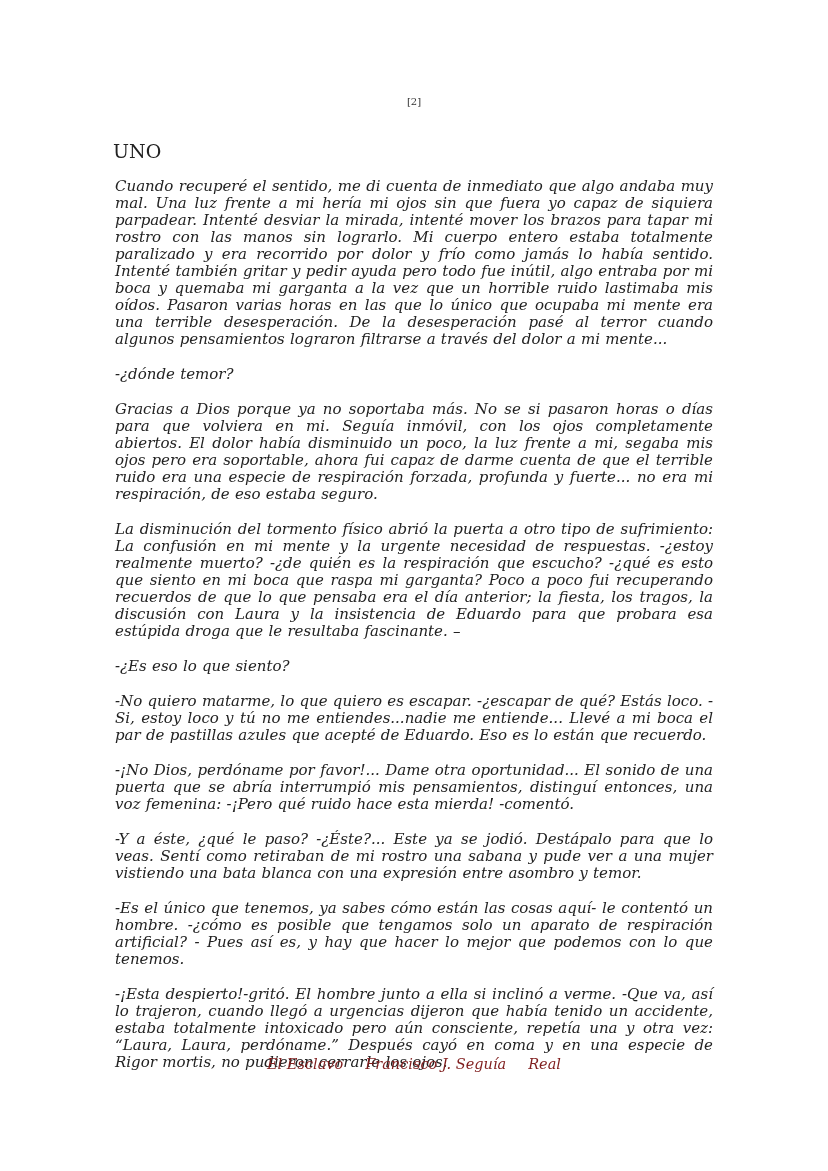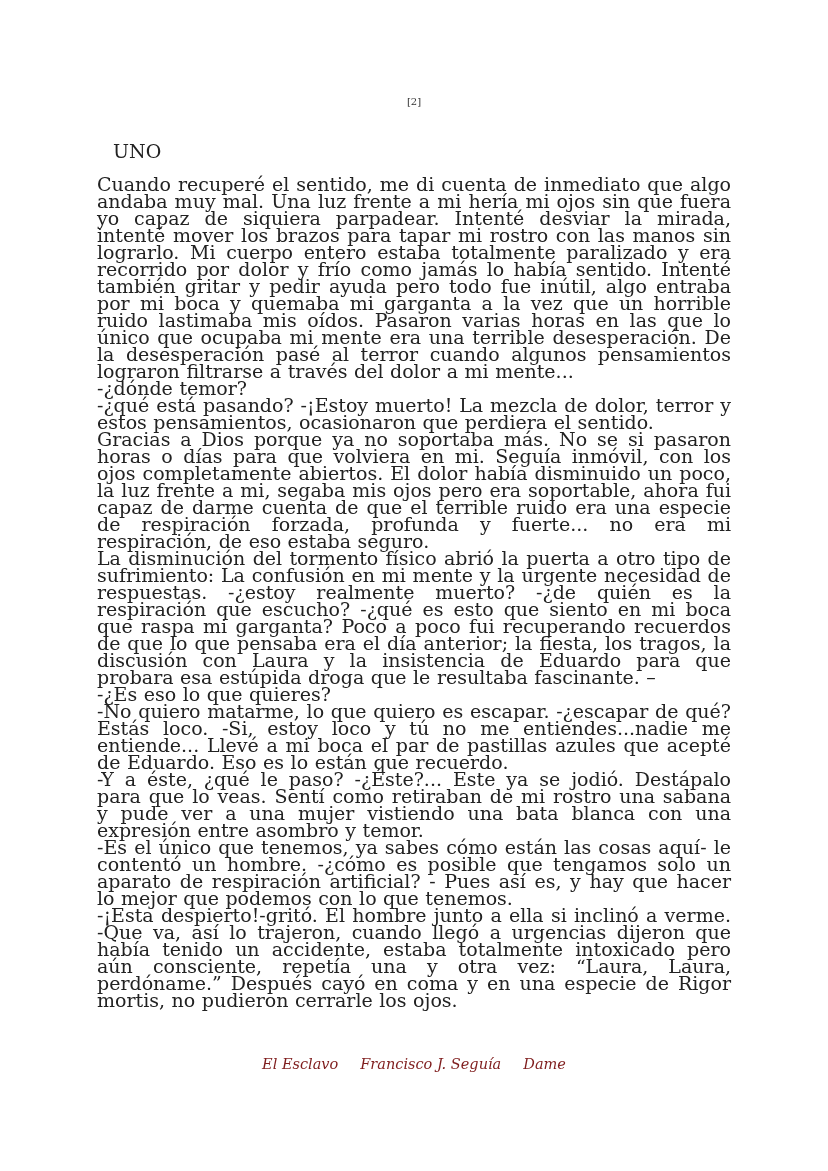--- a/index.html
+++ b/index.html
@@ -31,25 +31,26 @@
     left: 97px;
     width: 634px;
   }
   .chapter-heading {
     font-size: 19px;
     line-height: 17px;
     margin: 16px;
     font-weight: normal;
   }
   .content p {
-    margin: 0;
-    font-size: 19px;
+    margin: 18px;
+    font-size: 15px;
     line-height: 17px;
     text-align: justify;
     word-spacing: 0.5px;
+    font-style: italic;
   }
   .footer {
     position: absolute;
     top: 1056px;
     left: 0;
     width: 100%;
     display: flex;
     justify-content: center;
     gap: 22px;
     font-size: 14.5px;
@@ -62,29 +63,29 @@
 
 <div class="page">
 
   <div class="page-number">[2]</div>
 
   <div class="content">
     <div class="chapter-heading">UNO</div>
 
     <p>Cuando recuperé el sentido, me di cuenta de inmediato que algo andaba muy mal. Una luz frente a mi hería mi ojos sin que fuera yo capaz de siquiera parpadear. Intenté desviar la mirada, intenté mover los brazos para tapar mi rostro con las manos sin lograrlo. Mi cuerpo entero estaba totalmente paralizado y era recorrido por dolor y frío como jamás lo había sentido. Intenté también gritar y pedir ayuda pero todo fue inútil, algo entraba por mi boca y quemaba mi garganta a la vez que un horrible ruido lastimaba mis oídos. Pasaron varias horas en las que lo único que ocupaba mi mente era una terrible desesperación. De la desesperación pasé al terror cuando algunos pensamientos lograron filtrarse a través del dolor a mi mente...</p>
     <p>-¿dónde temor?</p>
-    <p>-¿qué está pasando? -¡Estoy muerto! La mezcla de dolor, terror y estos pensamientos, ocasionaron que perdiera el sentido.</p>
     <p>Gracias a Dios porque ya no soportaba más. No se si pasaron horas o días para que volviera en mi. Seguía inmóvil, con los ojos completamente abiertos. El dolor había disminuido un poco, la luz frente a mi, segaba mis ojos pero era soportable, ahora fui capaz de darme cuenta de que el terrible ruido era una especie de respiración forzada, profunda y fuerte... no era mi respiración, de eso estaba seguro.</p>
     <p>La disminución del tormento físico abrió la puerta a otro tipo de sufrimiento: La confusión en mi mente y la urgente necesidad de respuestas. -¿estoy realmente muerto? -¿de quién es la respiración que escucho? -¿qué es esto que siento en mi boca que raspa mi garganta? Poco a poco fui recuperando recuerdos de que lo que pensaba era el día anterior; la fiesta, los tragos, la discusión con Laura y la insistencia de Eduardo para que probara esa estúpida droga que le resultaba fascinante. –</p>
-    <p>-¿Es eso lo que quieres?</p>
+    <p>-¿Es eso lo que siento?</p>
     <p>-No quiero matarme, lo que quiero es escapar. -¿escapar de qué? Estás loco. -Si, estoy loco y tú no me entiendes...nadie me entiende... Llevé a mi boca el par de pastillas azules que acepté de Eduardo. Eso es lo están que recuerdo.</p>
+    <p>-¡No Dios, perdóname por favor!... Dame otra oportunidad... El sonido de una puerta que se abría interrumpió mis pensamientos, distinguí entonces, una voz femenina: -¡Pero qué ruido hace esta mierda! -comentó.</p>
     <p>-Y a éste, ¿qué le paso? -¿Éste?... Este ya se jodió. Destápalo para que lo veas. Sentí como retiraban de mi rostro una sabana y pude ver a una mujer vistiendo una bata blanca con una expresión entre asombro y temor.</p>
     <p>-Es el único que tenemos, ya sabes cómo están las cosas aquí- le contentó un hombre. -¿cómo es posible que tengamos solo un aparato de respiración artificial? - Pues así es, y hay que hacer lo mejor que podemos con lo que tenemos.</p>
     <p>-¡Esta despierto!-gritó. El hombre junto a ella si inclinó a verme. -Que va, así lo trajeron, cuando llegó a urgencias dijeron que había tenido un accidente, estaba totalmente intoxicado pero aún consciente, repetía una y otra vez: “Laura, Laura, perdóname.” Después cayó en coma y en una especie de Rigor mortis, no pudieron cerrarle los ojos.</p>
   </div>
 
   <div class="footer">
     <span>El Esclavo</span>
     <span>Francisco J. Seguía</span>
-    <span>Dame</span>
+    <span>Real</span>
   </div>
 
 </div>
 
 </body></html>

